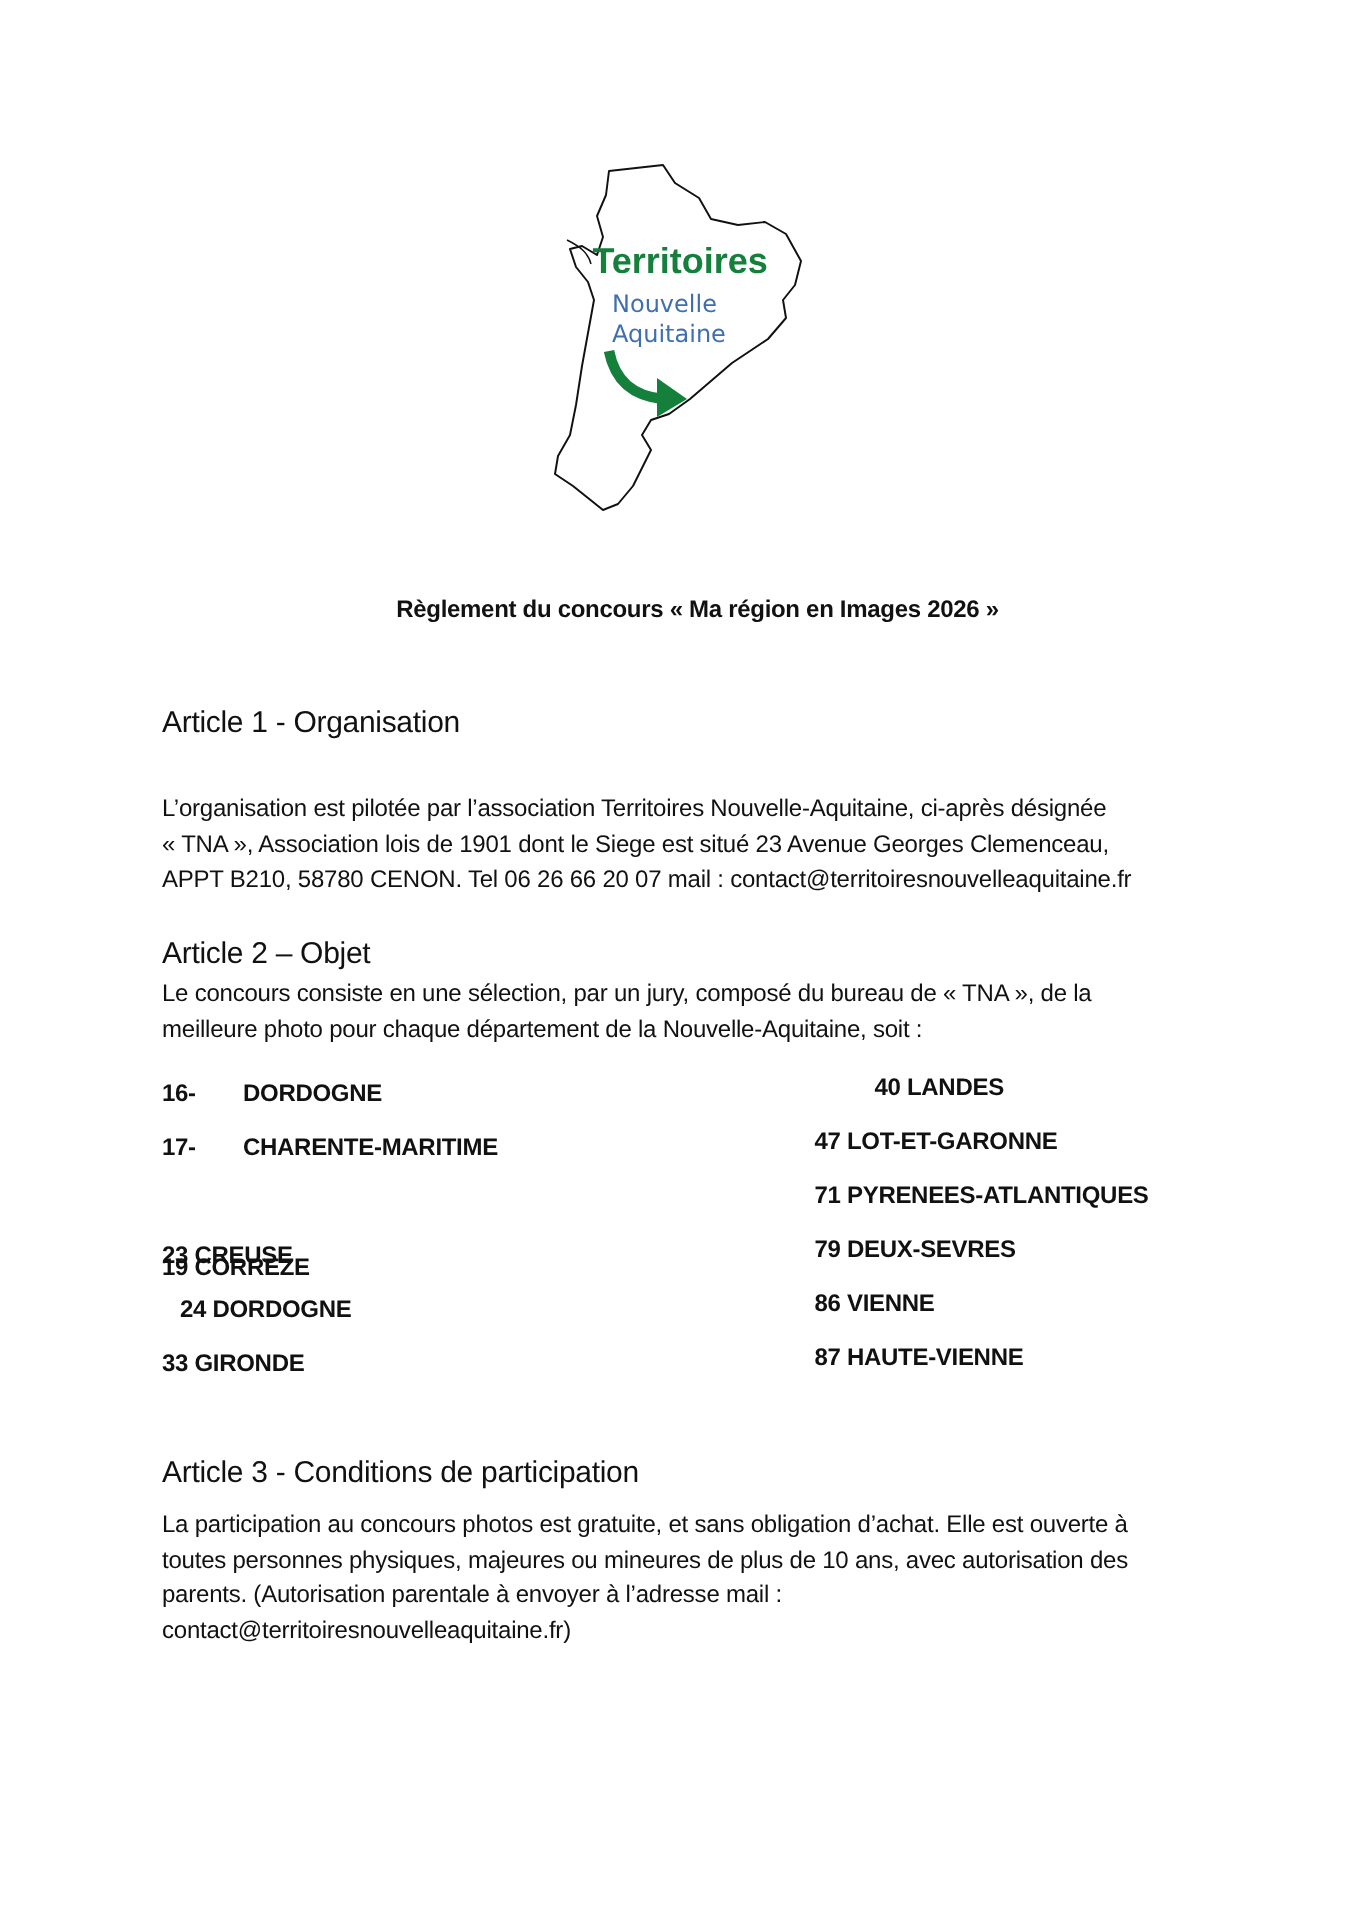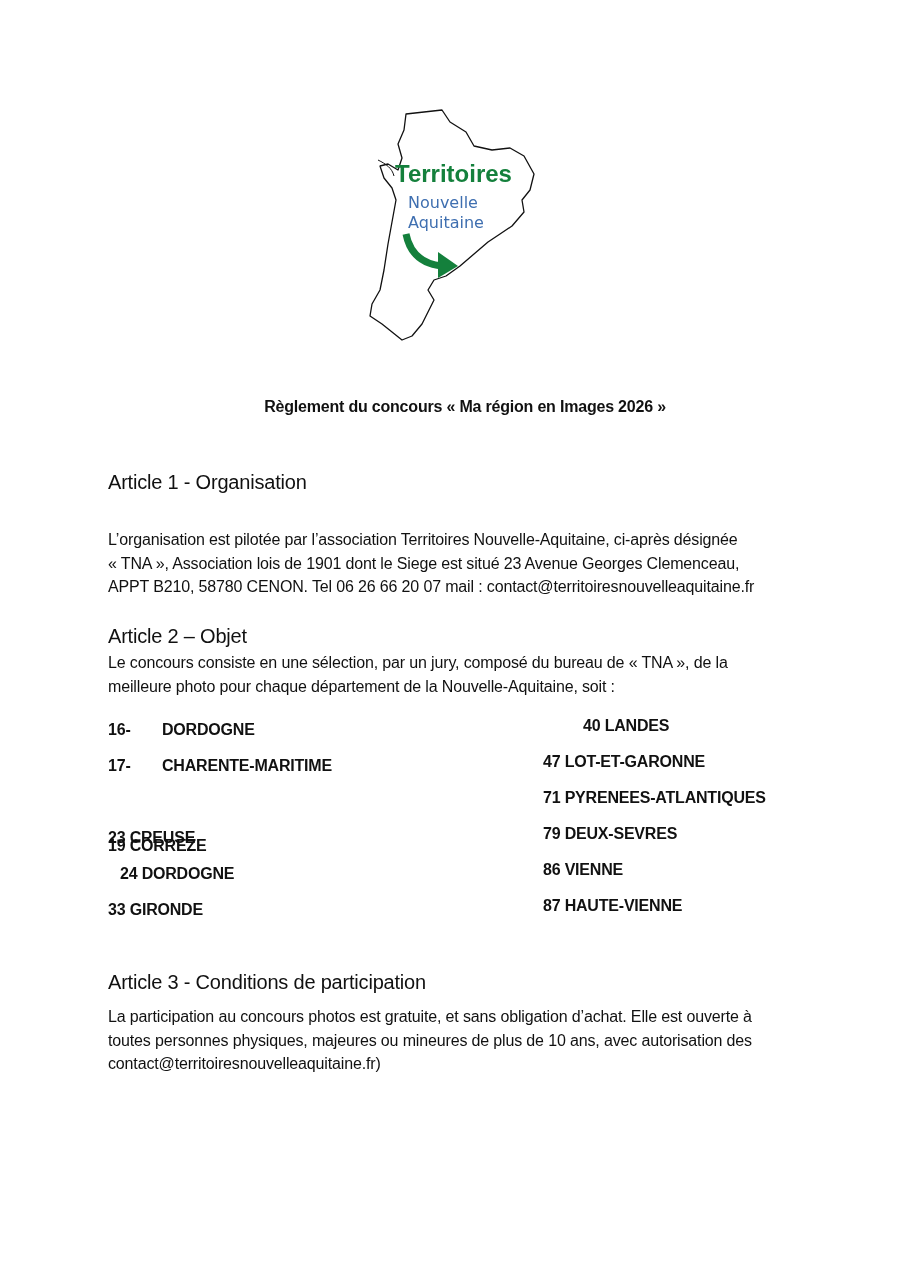--- a/index.html
+++ b/index.html
@@ -63,16 +63,17 @@
   <div class="dept" style="left:543px; top:753px;">47 LOT-ET-GARONNE</div>
   <div class="dept" style="left:543px; top:789px;">71 PYRENEES-ATLANTIQUES</div>
   <div class="dept" style="left:543px; top:825px;">79 DEUX-SEVRES</div>
   <div class="dept" style="left:543px; top:861px;">86 VIENNE</div>
   <div class="dept" style="left:543px; top:897px;">87 HAUTE-VIENNE</div>
 
   <div class="heading" style="top:971px;">Article 3 - Conditions de participation</div>
   <div class="para" style="top:1005px;">
     <p>La participation au concours photos est gratuite, et sans obligation d’achat. Elle est ouverte à</p>
     <p>toutes personnes physiques, majeures ou mineures de plus de 10 ans, avec autorisation des</p>
+    <p>parents.  (Autorisation parentale à envoyer à l’adresse mail :</p>
     <p>contact@territoiresnouvelleaquitaine.fr)</p>
   </div>
 
 </div>
 
 </body></html>

